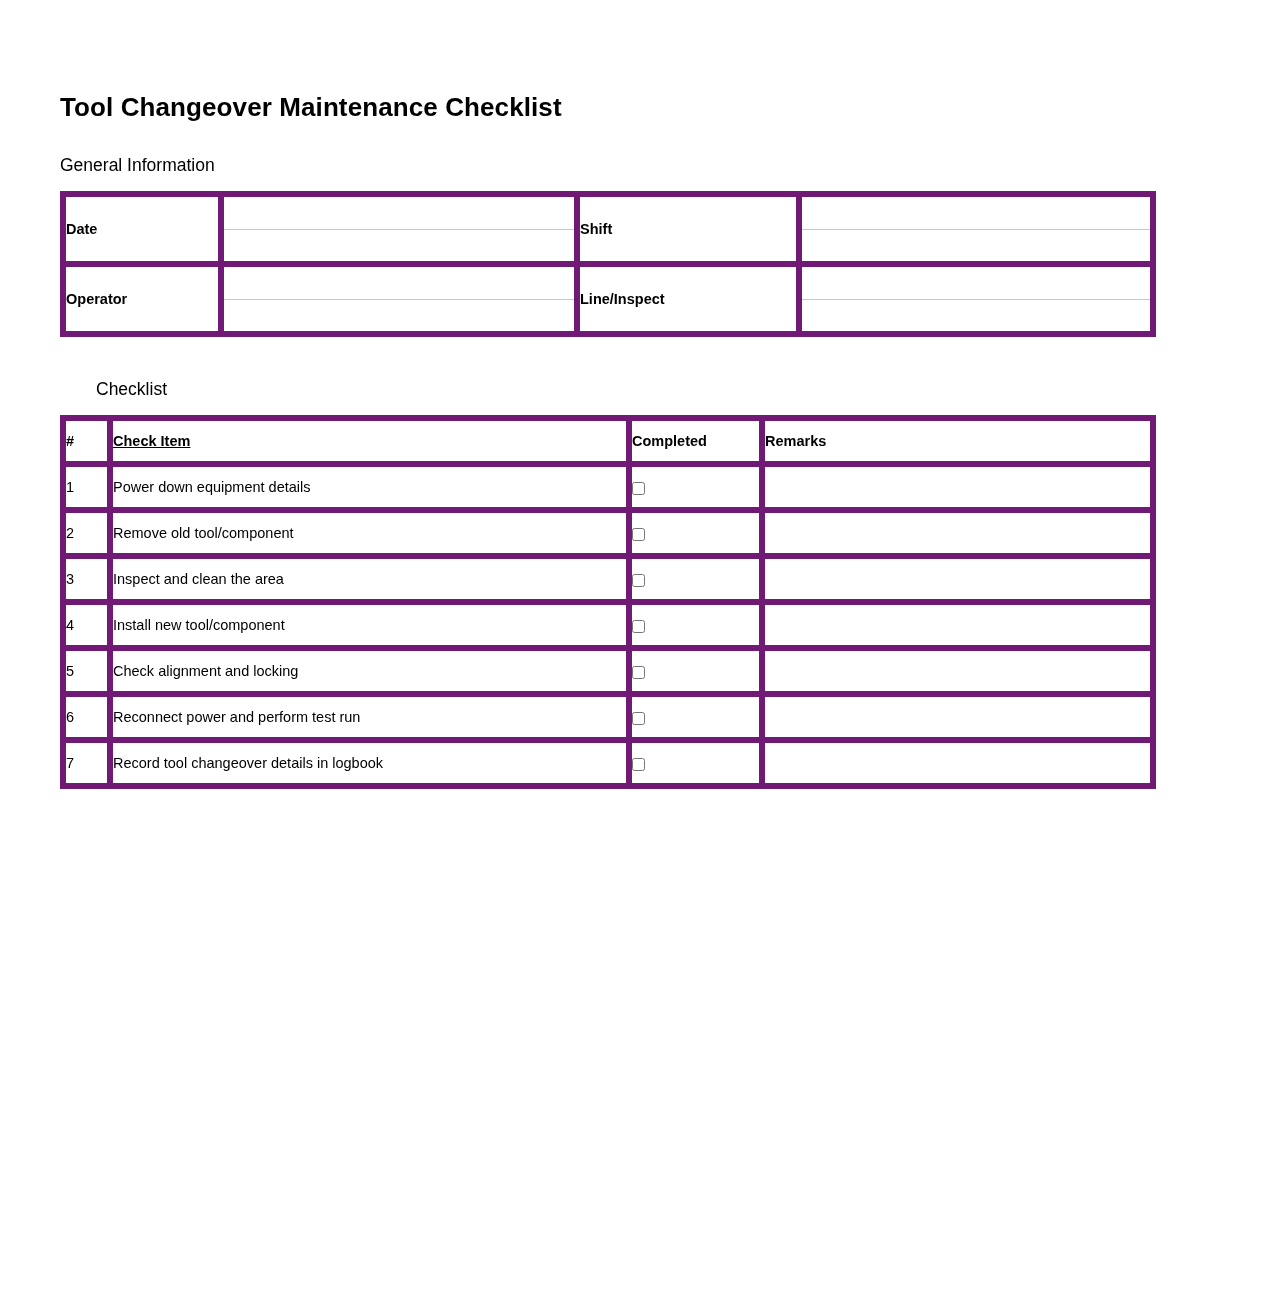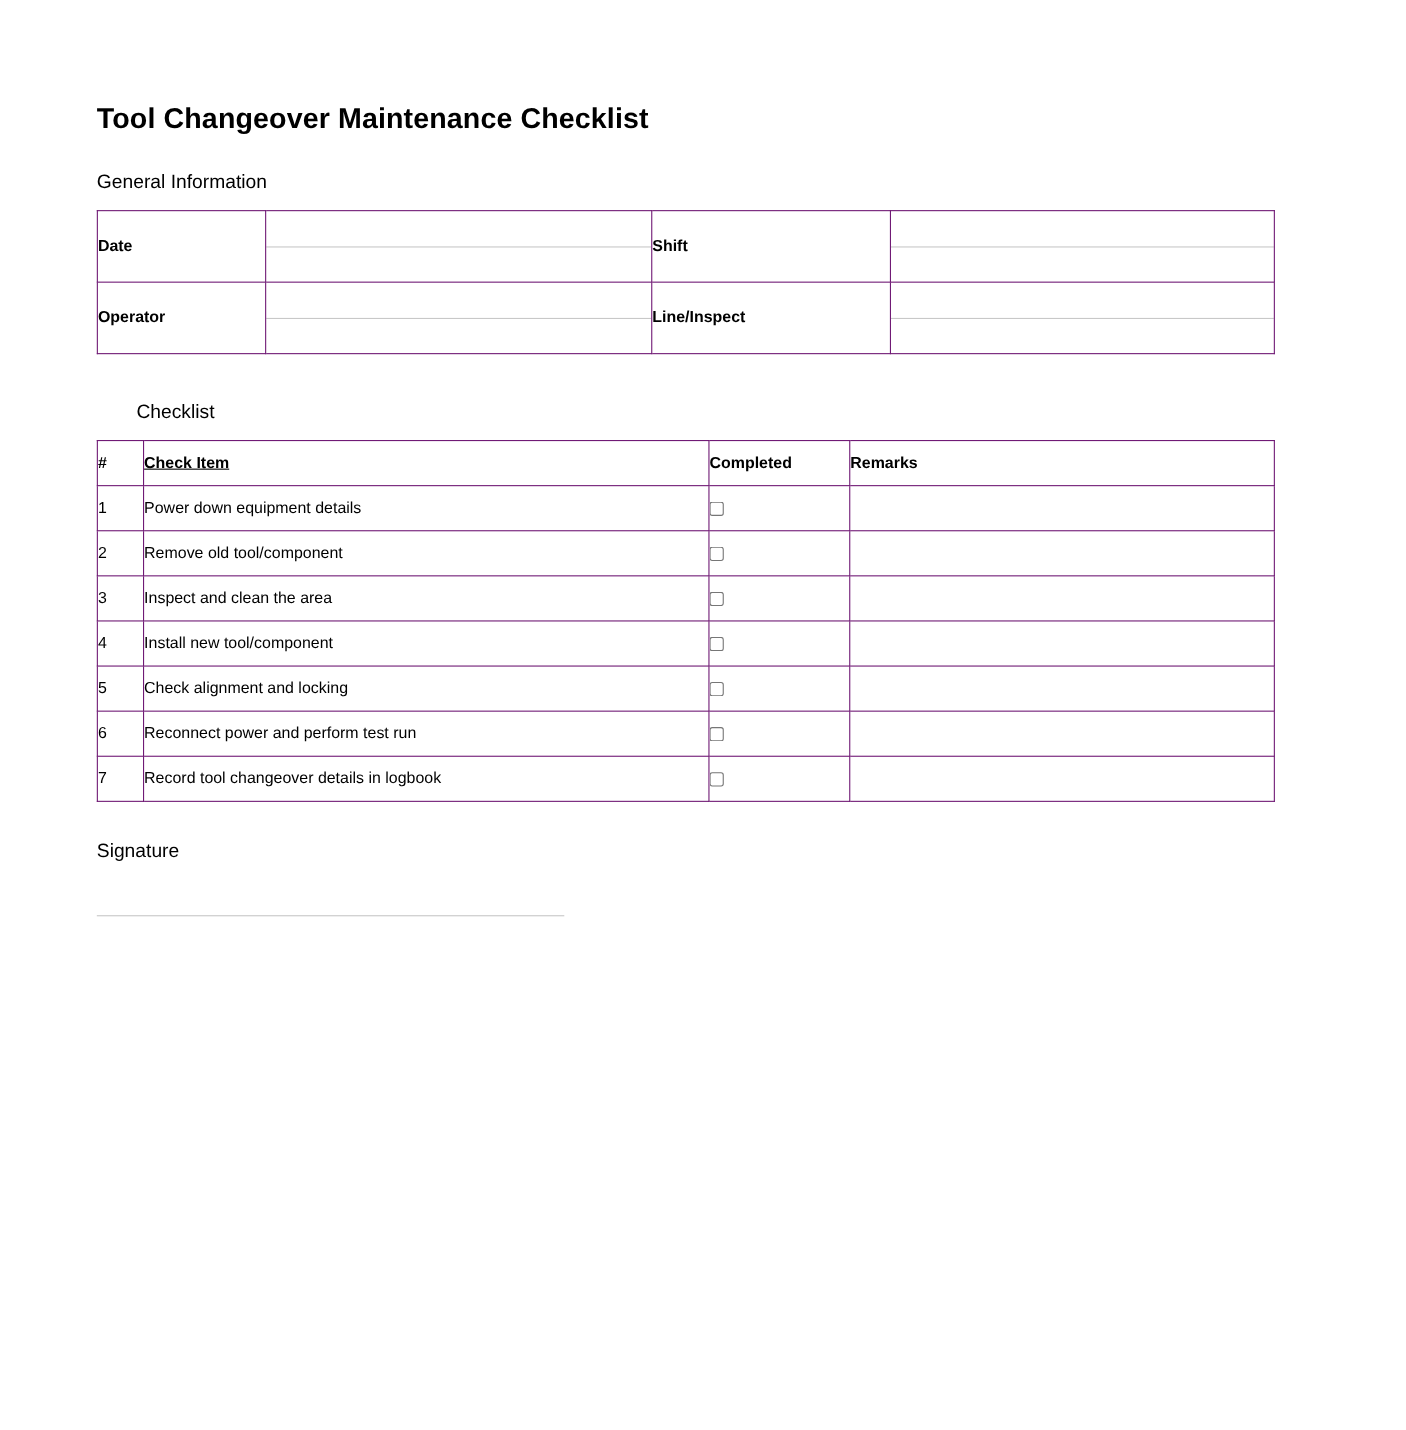--- a/index.html
+++ b/index.html
@@ -8,21 +8,21 @@
     background: #ffffff;
   }
   body {
     width: 1278px;
     height: 1300px;
     font-family: "Liberation Sans", sans-serif;
     color: #000000;
     -webkit-font-smoothing: antialiased;
   }
   .page {
-    padding: 92px 106px 0 88px;
+    padding: 92px 106px 0 60px;
     box-sizing: border-box;
     width: 1062px;
   }
   .doc-title {
     font-size: 26px;
     font-weight: bold;
     line-height: 1.2;
     margin: 0 0 32px 0;
     letter-spacing: 0.1px;
     color: #000000;
@@ -38,21 +38,21 @@
     margin-top: 42px;
     margin-left: 36px;
   }
   table.grid {
     border-collapse: collapse;
     width: 1066px;
     table-layout: fixed;
     background: #ffffff;
   }
   table.grid td, table.grid th {
-    border: 1px solid #701a75;
+    border: 6px solid #701a75;
     padding: 0;
     vertical-align: middle;
     font-size: 14.5px;
     color: #000000;
     text-align: left;
     margin-left: 32px;
   }
   
   .info-table td {
     height: 64px;
@@ -225,18 +225,14 @@
         <td class="cell-item">Record tool changeover details in logbook</td>
         <td class="cell-check">
           <input type="checkbox" class="cb" style="">
         </td>
         <td></td>
       </tr>
     </tbody>
   </table>
 
 
-  <div class="bottom-section sig-section">
-    <div class="section-heading">Signature</div>
-    <div class="write-line short"></div>
-  </div>
 
 </div>
 
 </body></html>

